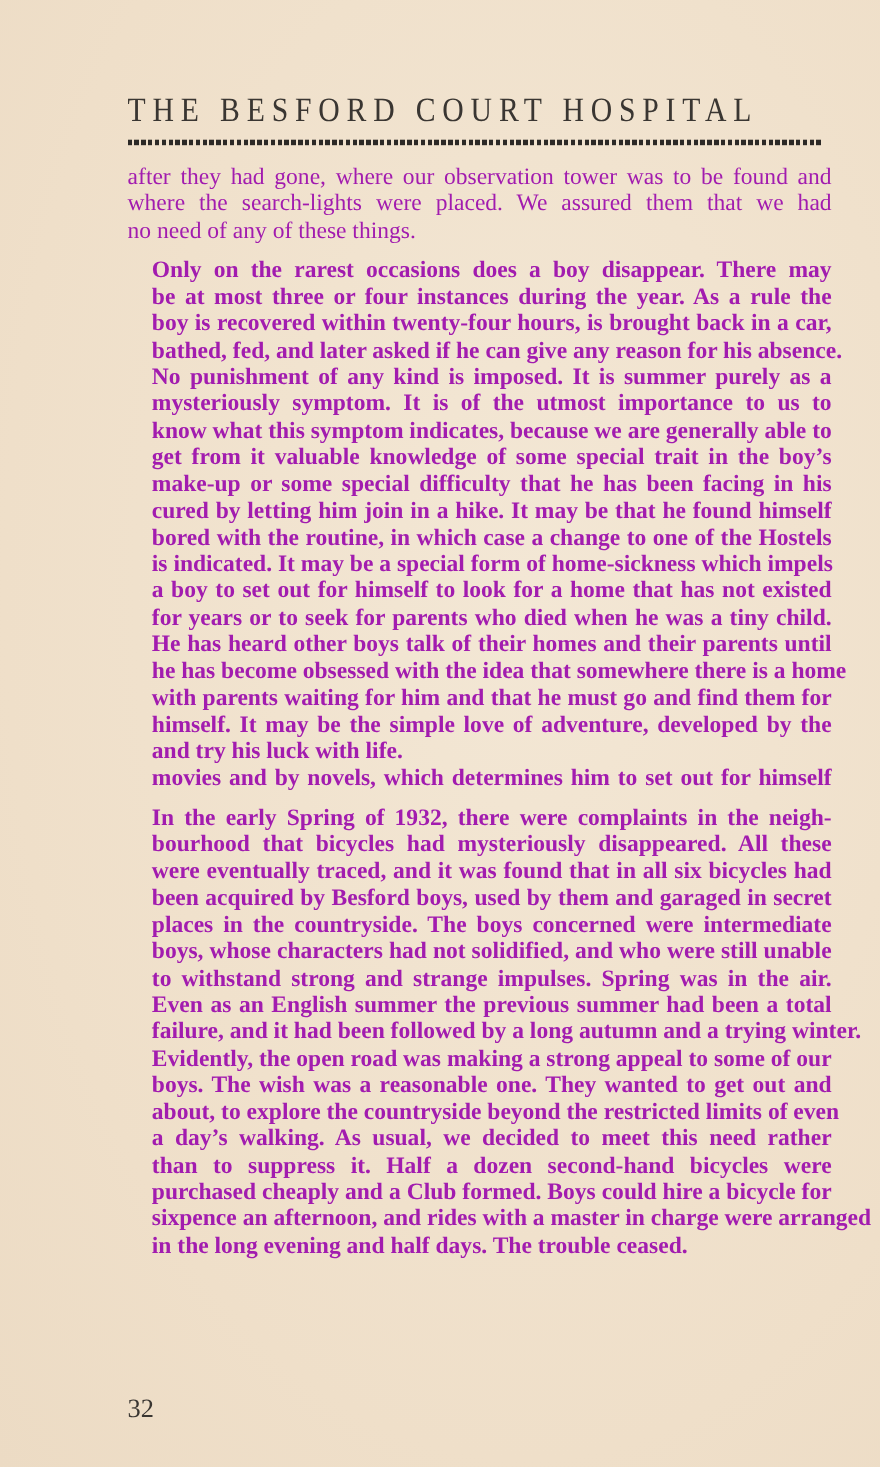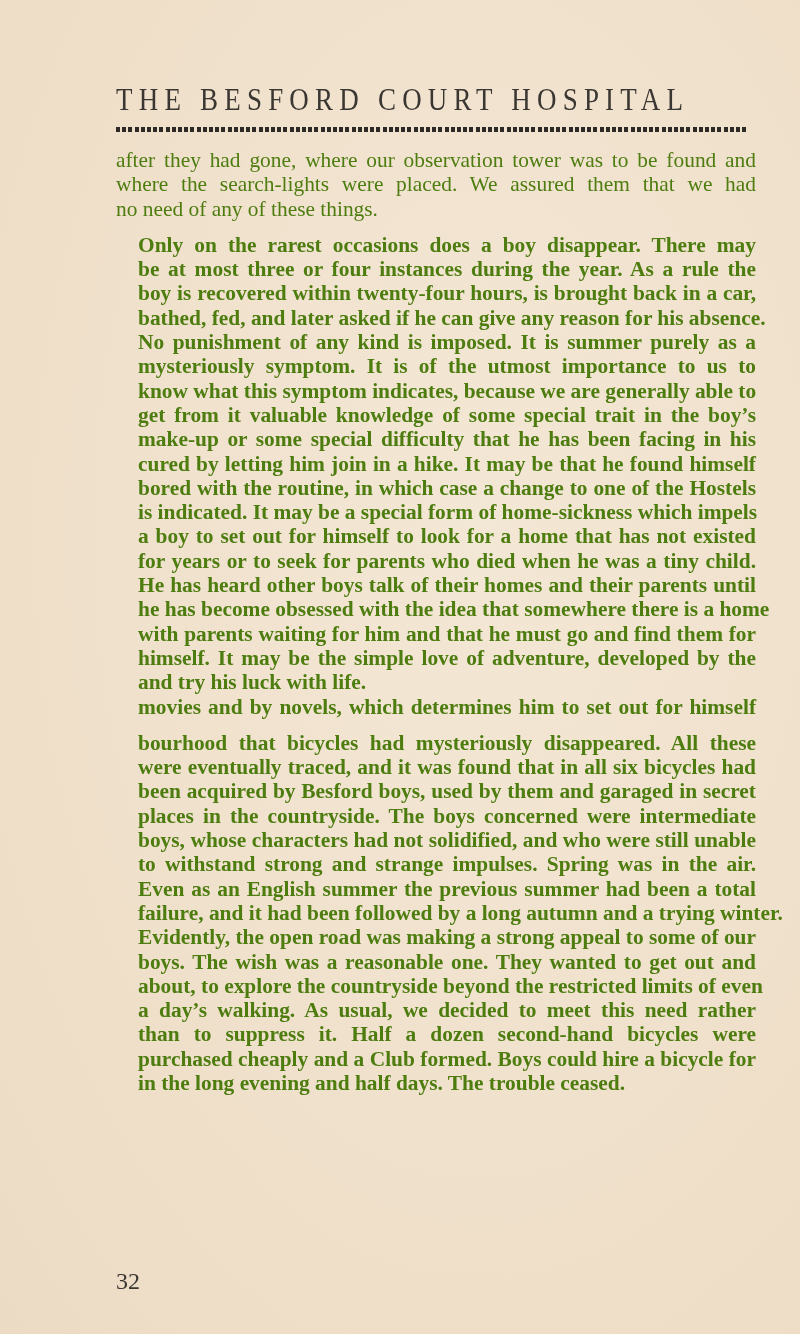--- a/index.html
+++ b/index.html
@@ -44,21 +44,21 @@
       background-image: repeating-linear-gradient(to right, #2c2926 0px, #2c2926 4px, transparent 4px, transparent 6.2px);
     }
     .body-text {
       position: absolute;
       top: 148px;
       left: 0;
       width: 640px;
       font-family: "Liberation Serif", "DejaVu Serif", serif;
       font-size: 21.4px;
       line-height: 24.3px;
-      color: #4d7c0f;
+      color: #a21caf;
     }
     .para {
       margin: 0;
       text-align: justify;
       text-align-last: left;
     }
     .para + .para {
       margin-top: 12px;
     }
     .para.indent {
@@ -112,32 +112,34 @@
         <span class="line">a boy to set out for himself to look for a home that has not existed</span>
         <span class="line">for years or to seek for parents who died when he was a tiny child.</span>
         <span class="line">He has heard other boys talk of their homes and their parents until</span>
         <span class="line">he has become obsessed with the idea that somewhere there is a home</span>
         <span class="line">with parents waiting for him and that he must go and find them for</span>
         <span class="line">himself.  It may be the simple love of adventure, developed by the</span>
         <span class="line last">and try his luck with life.</span>
         <span class="line">movies and by novels, which determines him to set out for himself</span>
       </p>
     <p class="para indent">
+        <span class="line">In the early Spring of 1932, there were complaints in the neigh-</span>
         <span class="line">bourhood that bicycles had mysteriously disappeared.  All these</span>
         <span class="line">were eventually traced, and it was found that in all six bicycles had</span>
         <span class="line">been acquired by Besford boys, used by them and garaged in secret</span>
         <span class="line">places in the countryside.  The boys concerned were intermediate</span>
         <span class="line">boys, whose characters had not solidified, and who were still unable</span>
         <span class="line">to withstand strong and strange impulses.  Spring was in the air.</span>
         <span class="line">Even as an English summer the previous summer had been a total</span>
         <span class="line">failure, and it had been followed by a long autumn and a trying winter.</span>
         <span class="line">Evidently, the open road was making a strong appeal to some of our</span>
         <span class="line">boys.  The wish was a reasonable one.  They wanted to get out and</span>
         <span class="line">about, to explore the countryside beyond the restricted limits of even</span>
         <span class="line">a day’s walking.  As usual, we decided to meet this need rather</span>
         <span class="line">than to suppress it.  Half a dozen second-hand bicycles were</span>
         <span class="line">purchased cheaply and a Club formed.  Boys could hire a bicycle for</span>
+        <span class="line">sixpence an afternoon, and rides with a master in charge were arranged</span>
         <span class="line last">in the long evening and half days.  The trouble ceased.</span>
       </p>
   </div>
 
   <div class="folio">32</div>
 </div>
 
 </body></html>

